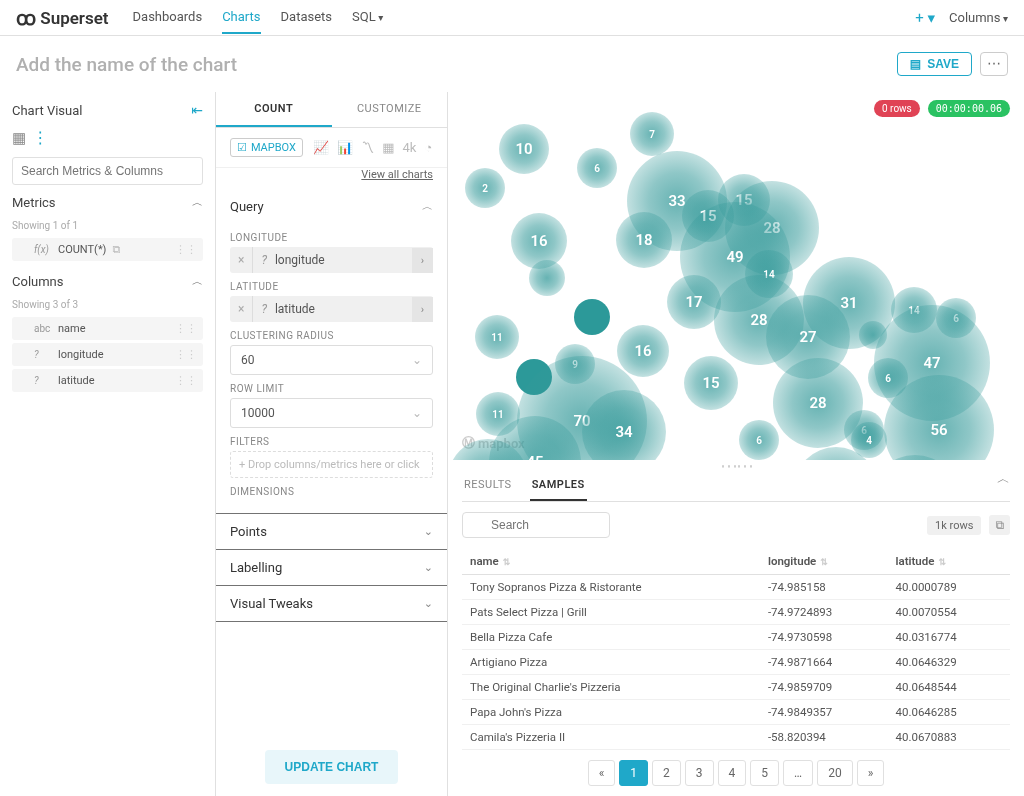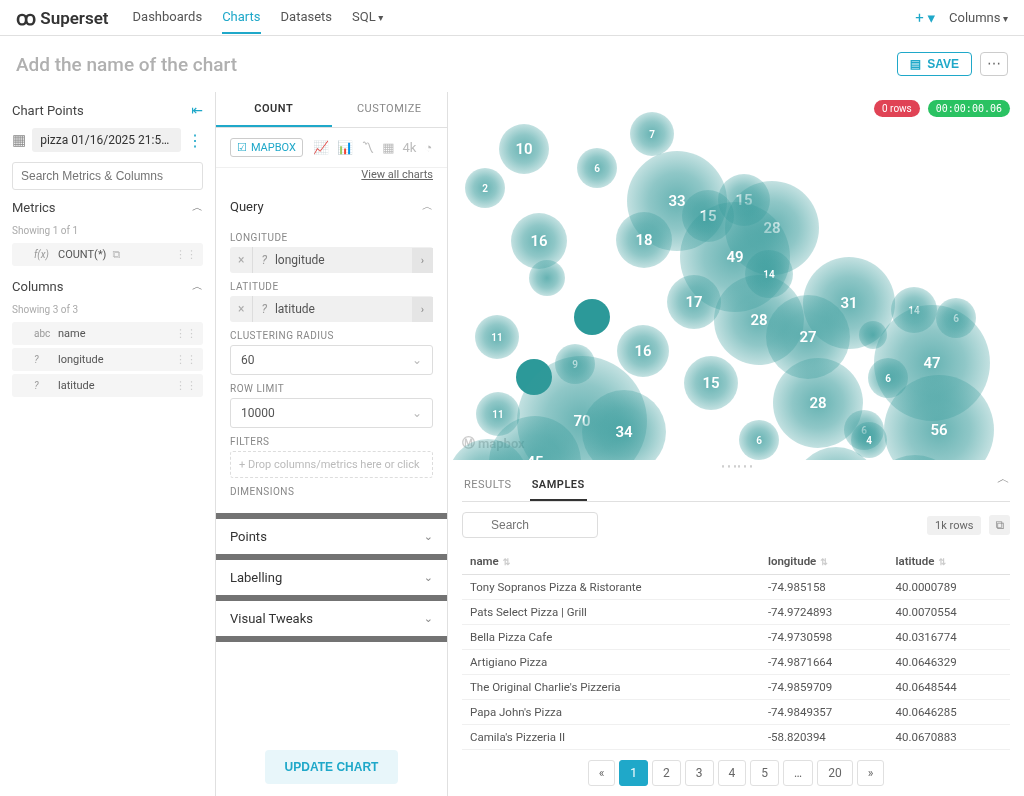--- a/index.html
+++ b/index.html
@@ -45,21 +45,21 @@
   
   .middle { width: 232px; border-right: 1px solid #e0e0e0; display: flex; flex-direction: column; }
   .tabs { display: flex; border-bottom: 1px solid #e0e0e0; }
   .tab { flex: 1; text-align: center; padding: 10px 0; font-size: 11px; color: #888; letter-spacing: 0.5px; cursor: pointer; }
   .tab.active { color: #333; border-bottom: 2px solid #1fa8c9; font-weight: 600; }
   .viz-row { display: flex; align-items: center; gap: 10px; padding: 10px 14px; border-bottom: 1px solid #f0f0f0; }
   .viz-chip { display: flex; align-items: center; gap: 4px; font-size: 11px; color: #1fa8c9; border: 1px solid #ccc; padding: 2px 6px; border-radius: 3px; }
   .viz-icons { display: flex; gap: 8px; color: #bbb; font-size: 13px; }
   .view-all { font-size: 11px; color: #666; text-decoration: underline; margin-left: auto; padding: 0 14px 8px 0; display: block; text-align: left; }
   
-  .control-section { border-bottom: 6px solid #737373; }
+  .control-section { border-bottom: 1px solid #737373; }
   .control-head { display: flex; align-items: center; justify-content: space-between; padding: 10px 14px; cursor: pointer; font-size: 13px; color: #333; }
   .control-head .chev { font-size: 11px; color: #888; }
   .control-body { padding: 0 14px 12px; }
   .control-label { font-size: 10px; color: #888; letter-spacing: 0.5px; margin: 8px 0 4px; text-transform: uppercase; }
   .control-field { display: flex; align-items: center; background: #f0f0f0; border-radius: 3px; padding: 0; font-size: 12px; }
   .control-field .x { padding: 6px 8px; color: #aaa; border-right: 1px solid #ddd; cursor: pointer; }
   .control-field .q { padding: 6px 4px 6px 8px; color: #999; font-style: italic; }
   .control-field .val { padding: 6px 4px; color: #555; flex: 1; }
   .control-field .arrow { background: #e5e5e5; padding: 6px 9px; color: #888; font-size: 11px; cursor: pointer; }
   .select-field { border: 1px solid #ddd; border-radius: 3px; padding: 7px 10px; font-size: 12px; color: #555; display: flex; justify-content: space-between; cursor: pointer; }
@@ -80,21 +80,21 @@
   
   .resize-handle { height: 10px; display: flex; align-items: center; justify-content: center; color: #ccc; font-size: 18px; letter-spacing: -2px; }
   
   
   .results { flex: 1; padding: 0 14px; display: flex; flex-direction: column; }
   .res-tabs { display: flex; gap: 16px; border-bottom: 1px solid #e0e0e0; }
   .res-tab { padding: 8px 2px; font-size: 11px; color: #888; letter-spacing: 0.5px; cursor: pointer; }
   .res-tab.active { color: #333; border-bottom: 2px solid #333; font-weight: 600; }
   .res-collapse { margin-left: auto; color: #888; cursor: pointer; font-size: 13px; }
   .res-toolbar { display: flex; align-items: center; padding: 10px 0; gap: 8px; }
-  .res-search { border: 1px solid #ddd; border-radius: 4px; padding: 5px 8px 5px 28px; font-size: 12px; width: 136px; position: relative; }
+  .res-search { border: 1px solid #ddd; border-radius: 4px; padding: 5px 8px 5px 28px; font-size: 12px; width: 148px; position: relative; }
   .search-wrap { position: relative; }
   .search-icon-abs { position: absolute; left: 8px; top: 50%; transform: translateY(-50%); color: #999; font-size: 13px; }
   .res-count { margin-left: auto; background: #f0f0f0; padding: 3px 8px; border-radius: 3px; font-size: 11px; color: #666; }
   .copy-btn { background: #f0f0f0; padding: 3px 6px; border-radius: 3px; color: #888; cursor: pointer; font-size: 12px; }
   
   table { width: 100%; border-collapse: collapse; font-size: 11.5px; }
   th { text-align: left; padding: 6px 8px; color: #555; font-weight: 600; border-bottom: 1px solid #e0e0e0; }
   th .sort { color: #ccc; font-size: 9px; margin-left: 4px; }
   td { padding: 5px 8px; border-bottom: 1px solid #f0f0f0; color: #555; }
   td.num { text-align: left; }
@@ -131,26 +131,25 @@
       <span>SAVE</span>
     </button>
     <span class="more-btn">⋯</span>
   </div>
 </div>
 
 <div class="main">
 
   <div class="left">
     <div class="section-header">
-      <span>Chart Points</span>
+      <span>Chart Visual</span>
       <span class="collapse-icon">⇤</span>
     </div>
     <div class="dataset-row">
       <span class="dataset-icon">▦</span>
-      <span class="dataset-chip">pizza 01/16/2025 21:55:08</span>
       <span class="dots-menu">⋮</span>
     </div>
     <input class="search-input" placeholder="Search Metrics &amp; Columns" style="">
     <div class="section-header">
       <span>Metrics</span>
       <span class="chev">︿</span>
     </div>
     <div class="showing">Showing 1 of 1</div>
     <div id="metrics-list">
         <div class="field-row">

